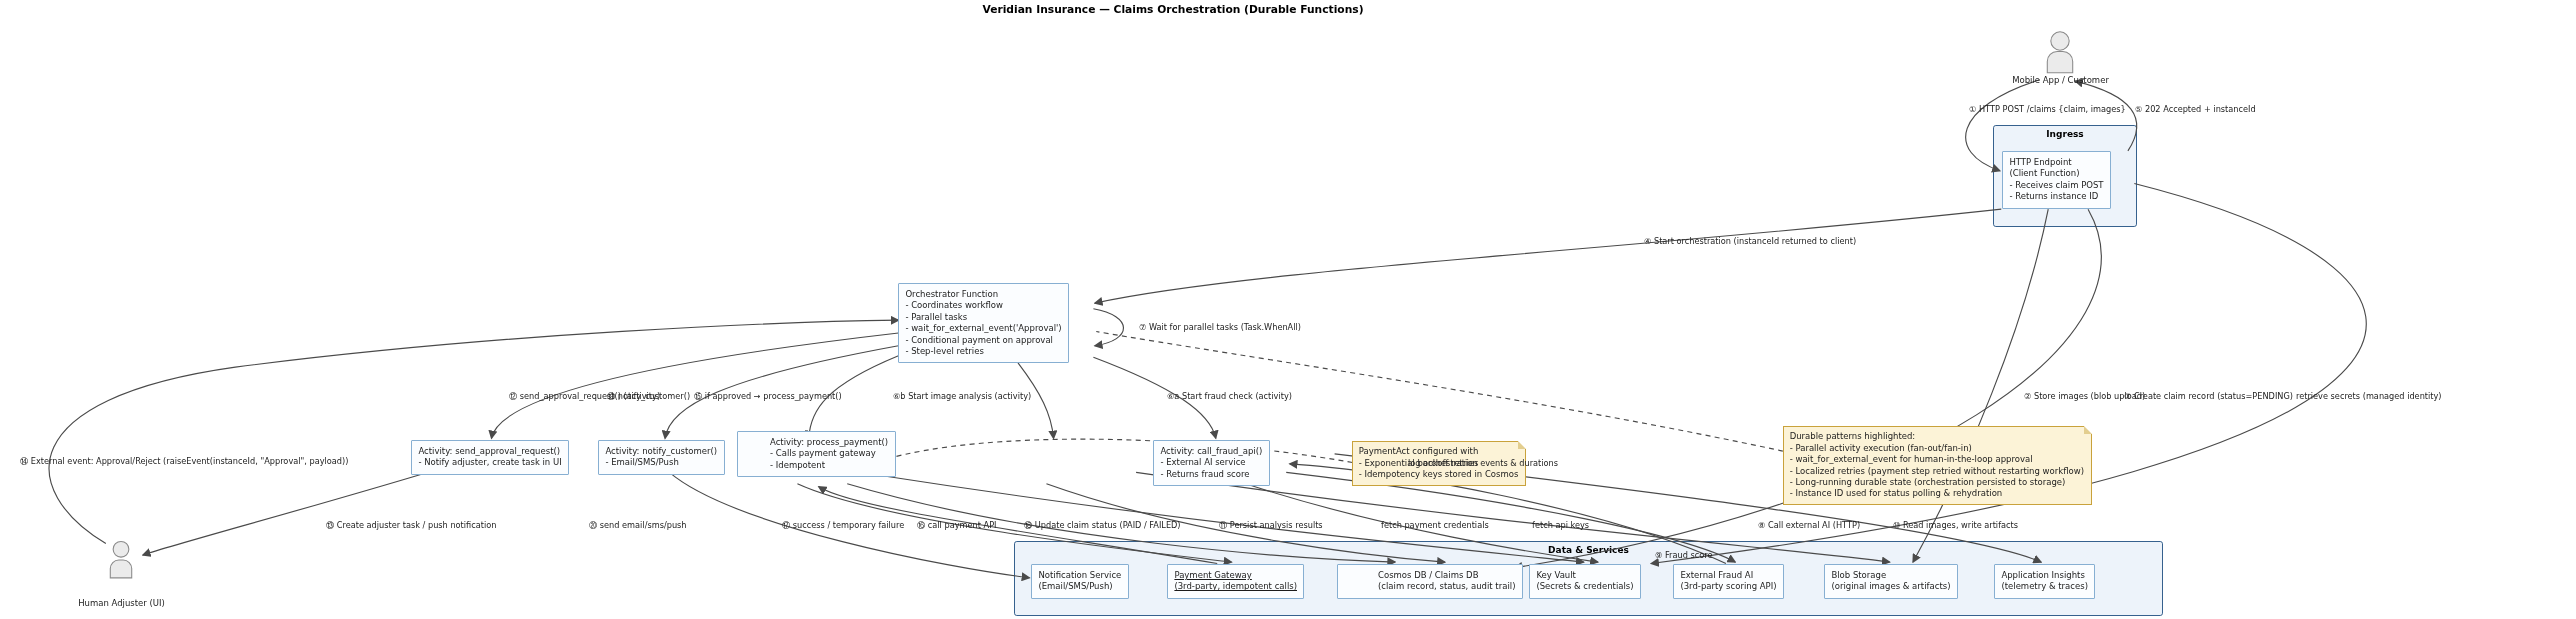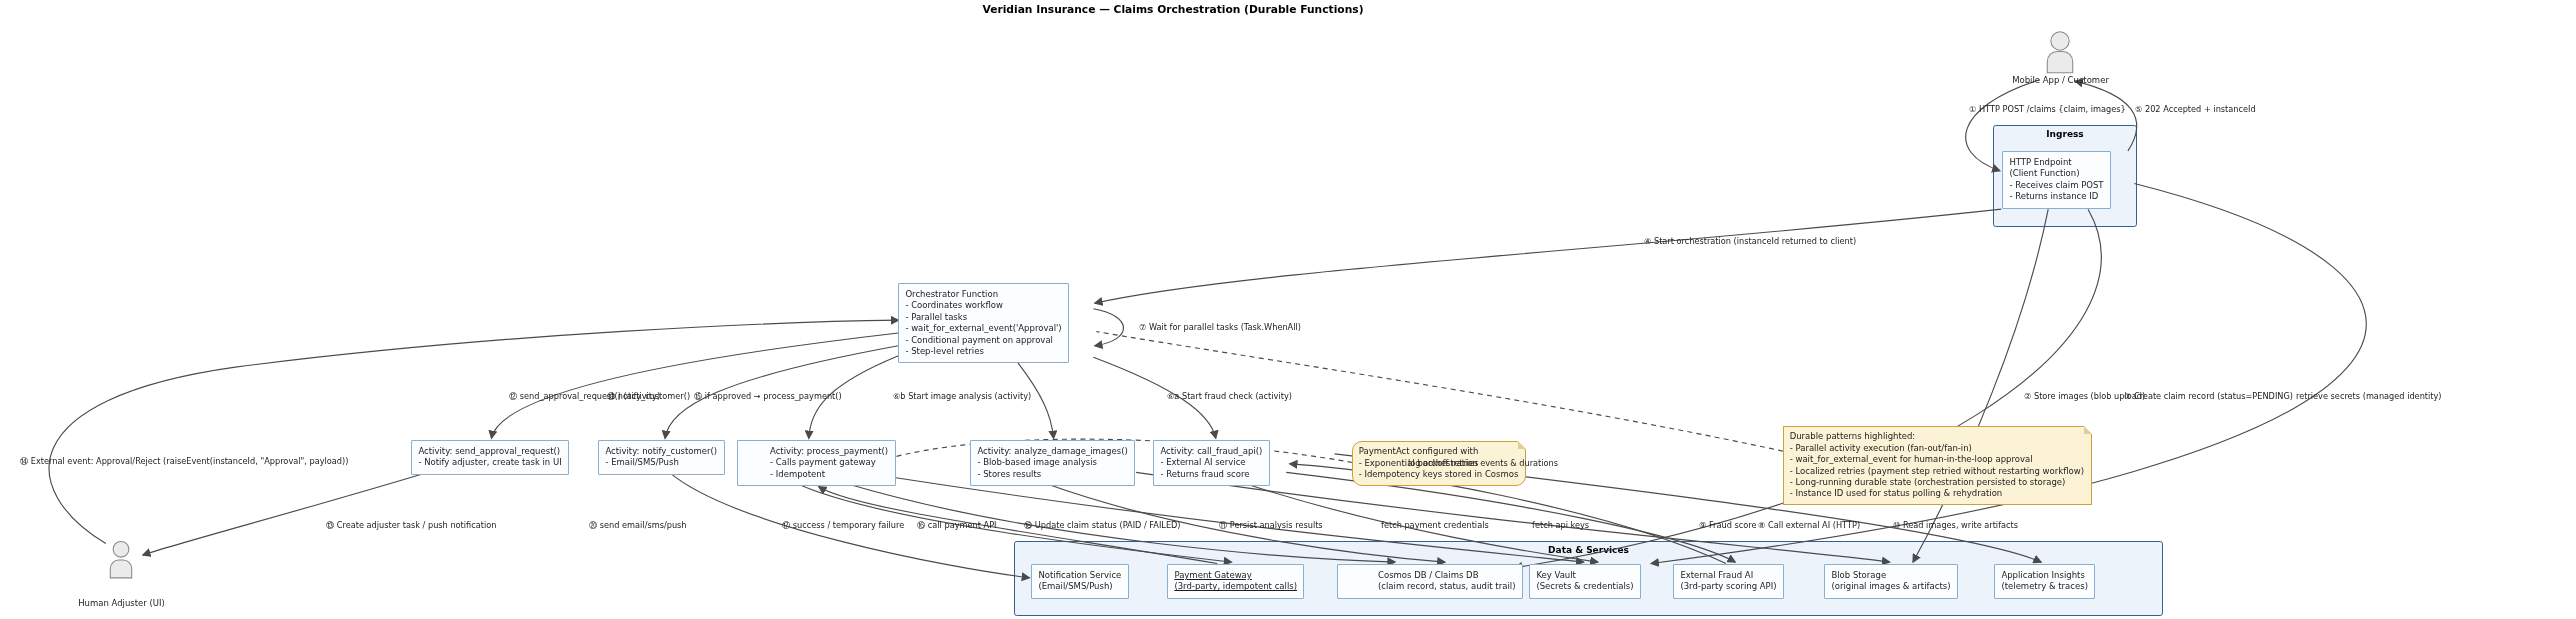--- a/index.html
+++ b/index.html
@@ -87,37 +87,32 @@
       <div>- Step-level retries</div>
     </div>
   <div class="node" style="left:411px;top:440px;">
       <div>Activity: send_approval_request()</div>
       <div>- Notify adjuster, create task in UI</div>
     </div>
   <div class="node" style="left:598px;top:440px;">
       <div>Activity: notify_customer()</div>
       <div>- Email/SMS/Push</div>
     </div>
-  <div class="node" style="left:737px;top:440px;padding-left:32px;">
+  <div class="node" style="left:737px;top:431px;padding-left:32px;">
       <div>Activity: process_payment()</div>
       <div>- Calls payment gateway</div>
       <div>- Idempotent</div>
-    </div>
-  <div class="node" style="left:970px;top:440px;">
-      <div>Activity: analyze_damage_images()</div>
-      <div>- Blob-based image analysis</div>
-      <div>- Stores results</div>
     </div>
   <div class="node" style="left:1153px;top:440px;">
       <div>Activity: call_fraud_api()</div>
       <div>- External AI service</div>
       <div>- Returns fraud score</div>
     </div>
 
-  <div class="note" style="left:1352px;top:441px;border-radius:10px;">
+  <div class="note" style="left:1352px;top:441px;">
     <span class="fold"></span>
     <div>
         <div>PaymentAct configured with</div>
         <div>- Exponential backoff retries</div>
         <div>- Idempotency keys stored in Cosmos</div>
       </div>
   </div>
   <div class="note" style="left:1783px;top:426px;">
     <span class="fold"></span>
     <div>
@@ -190,18 +185,18 @@
   <div class="elabel" style="left:20px;top:456px;">⑭ External event: Approval/Reject (raiseEvent(instanceId, "Approval", payload))</div>
   <div class="elabel" style="left:1408px;top:458px;">log orchestration events &amp; durations</div>
   <div class="elabel" style="left:326px;top:520px;">⑬ Create adjuster task / push notification</div>
   <div class="elabel" style="left:589px;top:520px;">⑳ send email/sms/push</div>
   <div class="elabel" style="left:782px;top:520px;">⑰ success / temporary failure</div>
   <div class="elabel" style="left:917px;top:520px;">⑯ call payment API</div>
   <div class="elabel" style="left:1024px;top:520px;">⑱ Update claim status (PAID / FAILED)</div>
   <div class="elabel" style="left:1219px;top:520px;">⑪ Persist analysis results</div>
   <div class="elabel" style="left:1381px;top:520px;">fetch payment credentials</div>
   <div class="elabel" style="left:1532px;top:520px;">fetch api keys</div>
-  <div class="elabel" style="left:1655px;top:520px;margin-left:44px;">⑨ Fraud score</div>
+  <div class="elabel" style="left:1655px;top:550px;">⑨ Fraud score</div>
   <div class="elabel" style="left:1758px;top:520px;">⑧ Call external AI (HTTP)</div>
   <div class="elabel" style="left:1893px;top:520px;">⑩ Read images, write artifacts</div>
 
 </div>
 
 
 </body></html>

